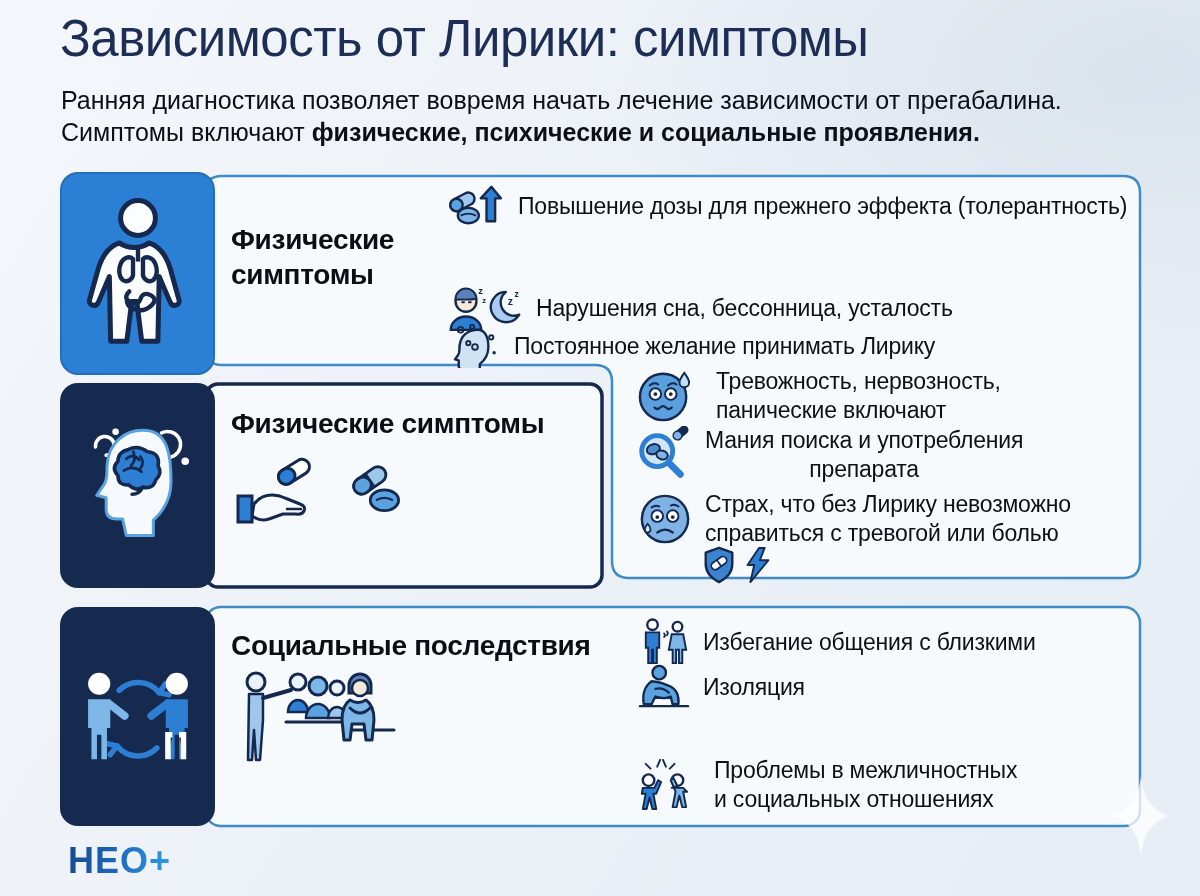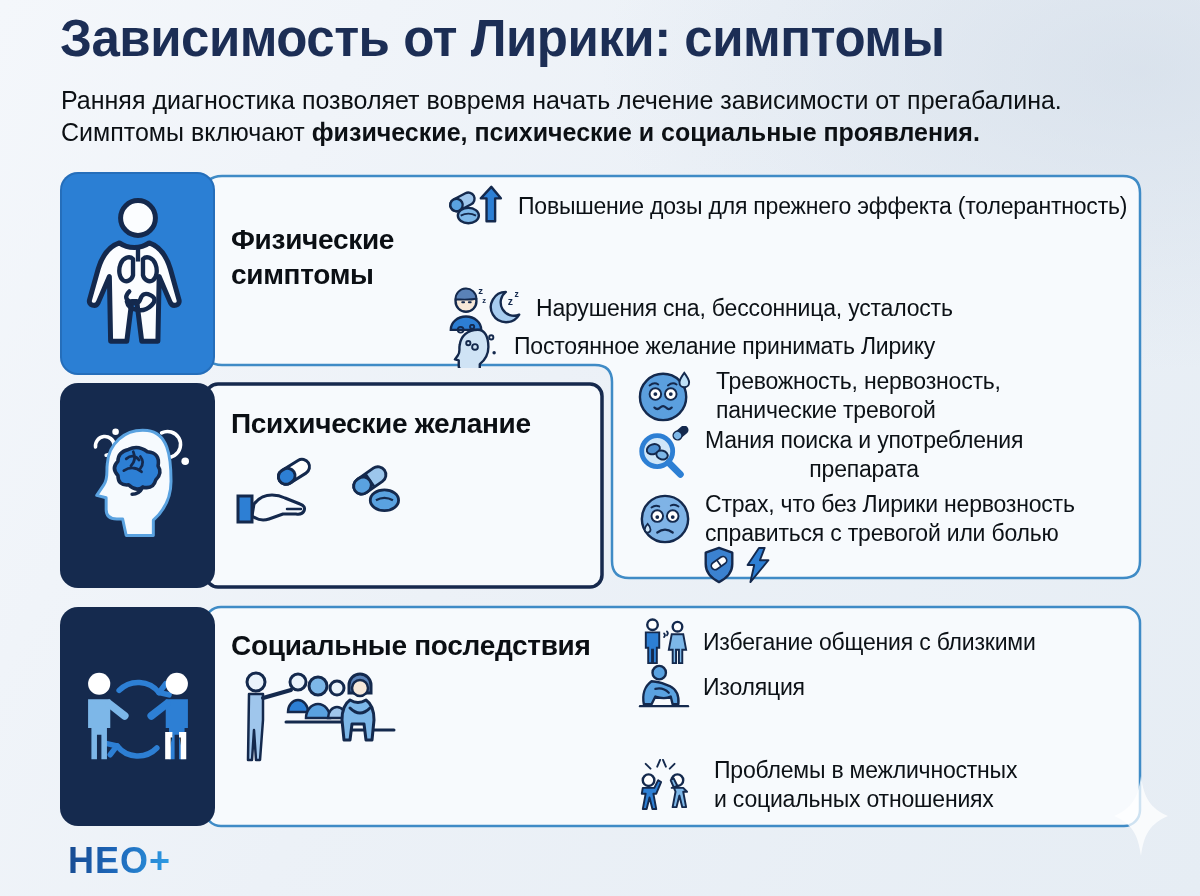--- a/index.html
+++ b/index.html
@@ -6,21 +6,21 @@
   .stage{
     position:relative;width:1200px;height:896px;overflow:hidden;
     background:
       radial-gradient(900px 500px at 95% 8%, rgba(205,216,229,.55), rgba(205,216,229,0) 60%),
       linear-gradient(120deg,#f4f7fb 0%,#ecf1f7 45%,#e6edf4 100%);
     font-family:"Liberation Sans", sans-serif;color:#0c1116;
   }
   .abs{position:absolute;}
   .title{
     left:60px;top:10px;width:1120px;
-    font-size:51px;line-height:58px;font-weight:700;color:#1c2e55;letter-spacing:-0.5px;
+    font-size:51px;line-height:58px;font-weight:400;color:#1c2e55;letter-spacing:-0.5px;
   }
   .subtitle{left:61px;top:84px;width:1110px;font-size:25px;line-height:32px;color:#0c1014;}
   .subtitle b{font-weight:700;margin-top:20px;}
   .panelsvg{left:0;top:0;}
   .iconbox{border-radius:18px;display:flex;align-items:center;justify-content:center;}
   .box-blue{background:#2b7fd4;box-shadow:inset 0 0 0 2px rgba(13,34,70,.18);}
   .box-navy{background:#152a4e;}
   .h2{font-weight:800;font-size:28px;line-height:35px;color:#0b0f14;letter-spacing:-0.3px;}
   .item{display:flex;align-items:center;gap:13px;}
   .item .ic{flex:0 0 auto;display:flex;align-items:center;}
@@ -126,21 +126,21 @@
       <path d="M70 18 a11 11 0 1 1 -4 16" stroke="#fff" fill="none" stroke-width="3" stroke-linecap="round"></path>
       <circle cx="90" cy="42" r="3.2" fill="#fff"></circle>
       <path d="M58 16 C38 14 25 28 24 44 c-1 7 1 12 -3 18 l-6 9 8 2 v10 c0 5 3 8 9 8 h5 l3 14 h23 V92 c9 -8 15 -19 15 -33 C78 37 75 18 58 16 z" fill="#f6fafe" stroke="#5aa2e0" stroke-width="2.5" stroke-linejoin="round"></path>
       <path d="M42 32 q-9 2 -9 10 q-6 6 0 12 q0 9 9 8 q6 6 12 2 q9 2 11 -6 q6 -6 2 -12 q2 -11 -9 -12 q-8 -6 -16 -2 z" fill="#2d7fd4" stroke="#14294d" stroke-width="3" stroke-linejoin="round"></path>
       <path d="M40 40 q6 -5 11 1 m-13 9 q8 -5 15 1 m-7 -17 q3 7 -2 12 m8 -8 q4 5 0 10" stroke="#14294d" stroke-width="2.3" fill="none" stroke-linecap="round"></path>
       <path d="M54 64 q-3 6 -9 6" stroke="#14294d" stroke-width="3" fill="none" stroke-linecap="round"></path>
     </svg>
   </div>
 
   <div class="abs h2" style="left:231px;top:406px;">
-    <span>Психические желание</span>
+    <span>Физические симптомы</span>
   </div>
   <div class="abs" style="left:232px;top:452px;">
     <svg width="96" height="78" viewBox="0 0 96 78">
       <g transform="rotate(-32 62 18)">
         <rect x="44" y="12" width="34" height="15" rx="7.5" fill="#fff" stroke="#14294d" stroke-width="3"></rect>
         <rect x="44" y="12" width="17" height="15" rx="7.5" fill="#2d7fd4" stroke="#14294d" stroke-width="3"></rect>
       </g>
       <path d="M22 52 q7 -9 18 -9 q7 0 13 3 l15 6 q6 2 4 7 q-2 4 -8 3 l-13 0 l-14 5 q-9 3 -17 -3 z" fill="#f6fafe" stroke="#14294d" stroke-width="3" stroke-linejoin="round"></path>
       <path d="M55 57 l14 0" stroke="#14294d" stroke-width="2.5" stroke-linecap="round"></path>
       <rect x="6" y="44" width="14" height="26" fill="#2d7fd4" stroke="#14294d" stroke-width="3"></rect>
@@ -166,21 +166,21 @@
         <circle cx="34" cy="26" r="6" fill="#fff" stroke="#14294d" stroke-width="2"></circle>
         <circle cx="18" cy="26" r="2" fill="#14294d"></circle>
           <circle cx="34" cy="26" r="2" fill="#14294d"></circle>
         <path d="M12 17 q5 -4 9 -1 m10 1 q5 -4 9 -1" stroke="#14294d" stroke-width="2" fill="none" stroke-linecap="round"></path>
         <path d="M17 40 q3 3 6 0 q3 -3 6 0 q3 3 6 0" stroke="#14294d" stroke-width="2.3" fill="none" stroke-linecap="round"></path>
         <path d="M48 4 c3 4 5 7 5 10 a5 5 0 0 1 -10 0 c0 -3 2 -6 5 -10 z" fill="#bfe0f7" stroke="#14294d" stroke-width="2"></path>
       </svg>
     </span>
     <div class="txt">
       <span>Тревожность, нервозность,</span>
-      <span>панические тревогой</span>
+      <span>панические включают</span>
     </div>
   </div>
 
   <div class="abs item" style="left:634px;top:426px;text-align:center;">
     <span class="ic">
       <svg width="58" height="58" viewBox="0 0 60 60">
         <circle cx="24" cy="26" r="16" fill="#cfe6f8" stroke="#2d7fd4" stroke-width="5"></circle>
         <ellipse cx="20" cy="24" rx="7" ry="5" transform="rotate(-20 20 24)" fill="#4d8fd0" stroke="#14294d" stroke-width="2"></ellipse>
         <ellipse cx="29" cy="30" rx="6" ry="4.5" transform="rotate(15 29 30)" fill="#7db7e8" stroke="#14294d" stroke-width="2"></ellipse>
         <path d="M36 38 l12 12" stroke="#2d7fd4" stroke-width="7" stroke-linecap="round"></path>
@@ -203,21 +203,21 @@
         <circle cx="20" cy="25" r="6" fill="#fff" stroke="#14294d" stroke-width="2"></circle>
         <circle cx="36" cy="25" r="6" fill="#fff" stroke="#14294d" stroke-width="2"></circle>
         <circle cx="20" cy="26" r="2" fill="#14294d"></circle>
           <circle cx="36" cy="26" r="2" fill="#14294d"></circle>
         <path d="M14 16 q4 -3 8 -1 m12 -1 q4 -2 8 1" stroke="#14294d" stroke-width="2" fill="none" stroke-linecap="round"></path>
         <path d="M20 42 q8 -6 16 0" stroke="#14294d" stroke-width="2.3" fill="none" stroke-linecap="round"></path>
         <path d="M10 33 c2 2 3 4 3 6 a3 3 0 0 1 -6 0 c0 -2 1 -4 3 -6 z" fill="#cfe6f8" stroke="#14294d" stroke-width="1.8"></path>
       </svg>
     </span>
     <div class="txt">
-      <span>Страх, что без Лирики нервозность</span>
+      <span>Страх, что без Лирику невозможно</span>
       <span>справиться с тревогой или болью</span>
     </div>
   </div>
 
   <div class="abs" style="left:702px;top:546px;display:flex;gap:10px;align-items:center;">
     <svg width="34" height="38" viewBox="0 0 34 40">
       <path d="M17 2 l14 5 v12 c0 9 -6 15 -14 19 c-8 -4 -14 -10 -14 -19 V7 z" fill="#3b82d0" stroke="#14294d" stroke-width="2.5" stroke-linejoin="round"></path>
       <g transform="rotate(-35 17 18)">
         <rect x="8" y="14" width="18" height="8" rx="4" fill="#fff" stroke="#14294d" stroke-width="1.8"></rect>
         <path d="M17 14 v8" stroke="#14294d" stroke-width="1.8"></path>

